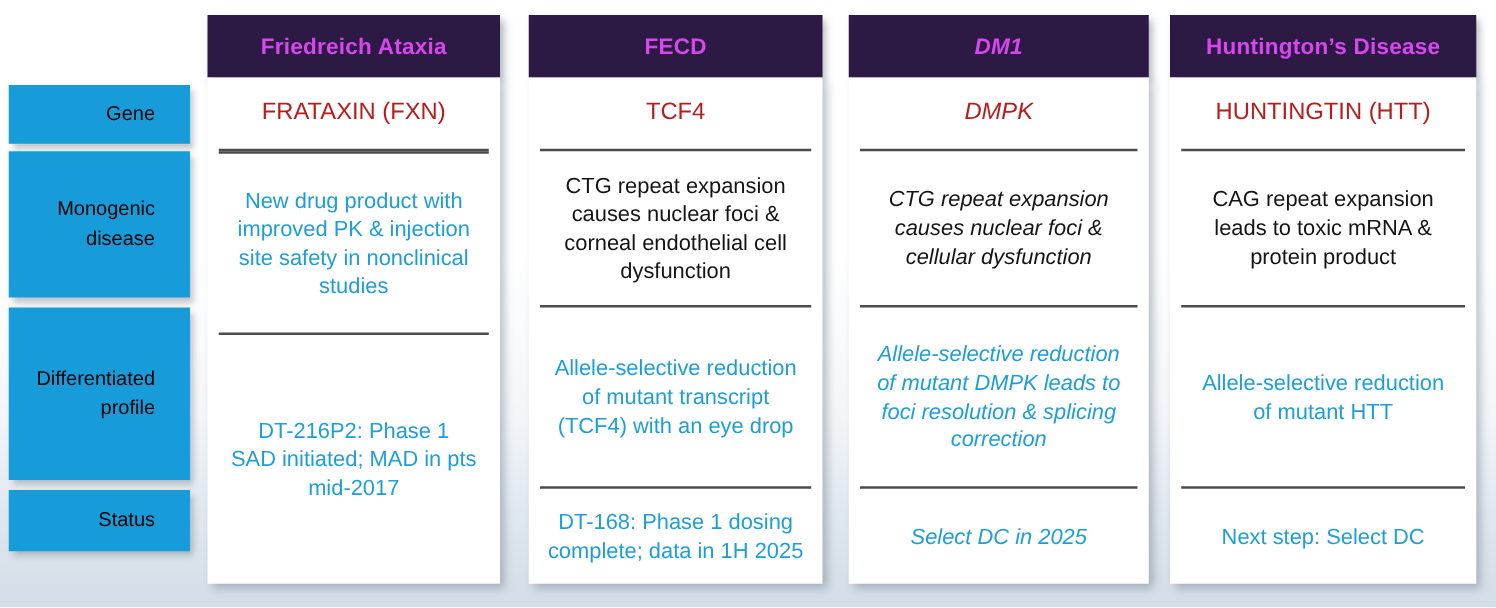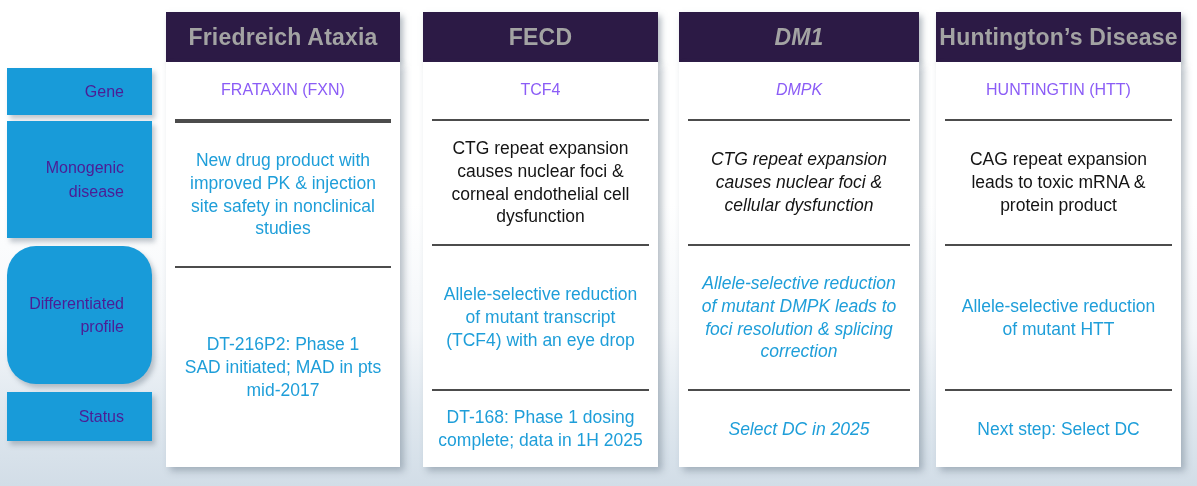--- a/index.html
+++ b/index.html
@@ -7,55 +7,55 @@
     position:relative;
     width:1197px;height:486px;
     overflow:hidden;
     font-family:"Liberation Sans",sans-serif;
     background:linear-gradient(180deg,#ffffff 0%,#ffffff 42%,#f3f6f9 68%,#e0e8ef 84%,#d2dde7 100%);
   }
   
   .row-label{
     position:absolute;left:7px;width:145px;
     background:#189bd9;
-    color:#4c1d95;font-size:16px;line-height:1.45;
+    color:#000000;font-size:16px;line-height:1.45;
     display:flex;align-items:center;justify-content:flex-end;
     text-align:right;padding-right:28px;box-sizing:border-box;
     white-space:pre-line;
     box-shadow:3px 4px 5px rgba(100,115,130,0.40);
   }
   #label-gene{top:68px;height:47px;}
   #label-monogenic{top:121px;height:117px;}
-  #label-differentiated{top:246px;height:138px;border-radius:29px;}
+  #label-differentiated{top:246px;height:138px;}
   #label-status{top:392px;height:49px;}
 
   
   .col{position:absolute;top:12px;}
   .col1{left:166px;width:234px;}
   .col2{left:423px;width:235px;}
   .col3{left:679px;width:240px;font-style:italic;}
   .col4{left:936px;width:245px;}
   .col-header{
-    height:50px;background:#2c1a45;color:#a3a3a3;
-    font-weight:bold;font-size:23px;letter-spacing:0.2px;
+    height:50px;background:#2c1a45;color:#d946ef;
+    font-weight:bold;font-size:18px;letter-spacing:0.2px;
     display:flex;align-items:center;justify-content:center;
     text-align:center;
     box-shadow:3px 4px 6px rgba(100,115,130,0.50);
   }
   .col-card{
     background:#ffffff;height:405px;
     display:flex;flex-direction:column;
     box-shadow:4px 4px 7px rgba(100,115,130,0.45);
   }
   .cell{
     display:flex;align-items:center;justify-content:center;
     text-align:center;padding:0 6px;box-sizing:border-box;
     white-space:pre-line;font-size:17.5px;line-height:1.3;
   }
-  .cell.gene{height:57px;color:#8b5cf6;font-size:16px;}
+  .cell.gene{height:57px;color:#b91c1c;font-size:19px;}
   .cell.mono{height:123px;color:#141414;}
   .cell.diff{height:143px;color:#1e9ed9;}
   .cell.status{flex:1;color:#1e9ed9;}
   .sep{height:0;border-top:2px solid #4c4c4c;margin:0 9px;}
 </style>
 </head>
 <body>
 
 <div class="canvas">
 

